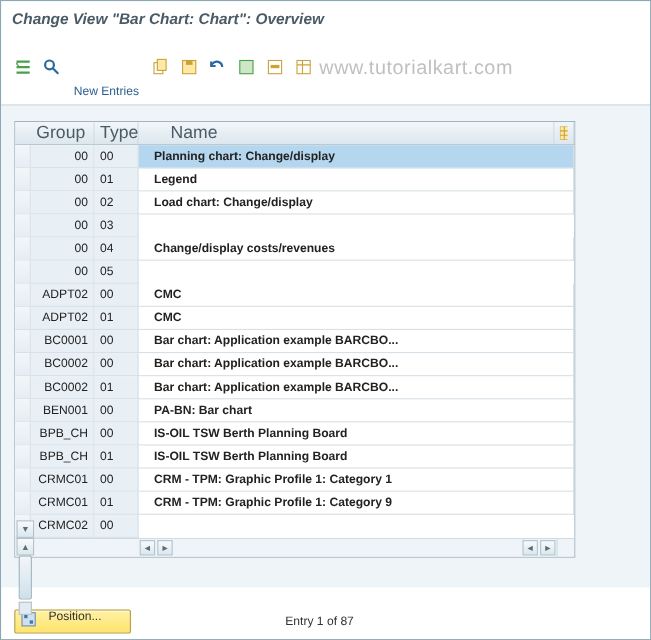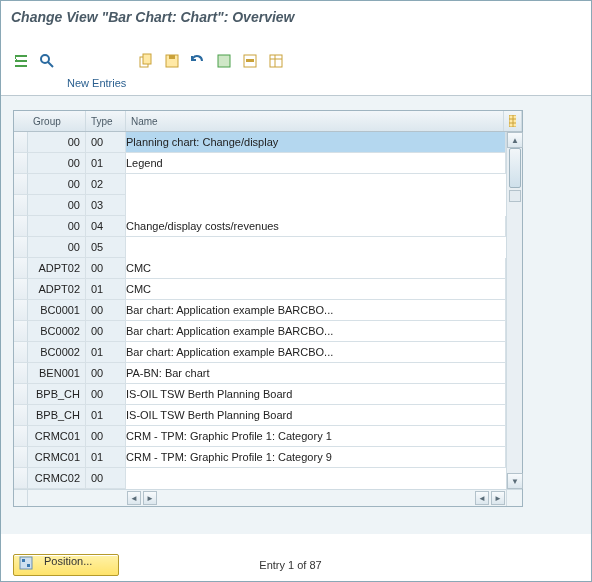--- a/index.html
+++ b/index.html
@@ -56,51 +56,52 @@
   }
   .thead {
     display: flex;
     background: linear-gradient(#f2f6f9, #dce7ee);
     border-bottom: 1px solid #b3c2cb;
   }
   .th {
     padding: 3px 5px;
     color: #4a5a66;
     border-right: 1px solid #cfdbe2;
-    font-size: 10px;
+    font-size: 16px;
     height: 20px;
     display: flex; align-items: center;
   }
   .th-sel { width: 14px; border-right: none; }
   .th-group { width: 58px; }
   .th-type { width: 40px; }
-  .th-name { flex: 1; }
+  .th-name { flex: 1; margin-left: 24px; }
   .th-cfg { width: 18px; display:flex; align-items:center; justify-content:center; cursor:pointer; }
   .tbody-wrap {
     display: flex;
+    flex-direction: column;
   }
   .tbody {
     flex: 1;
   }
   .tr {
     display: flex;
     height: 21px;
   }
   .tr:nth-child(odd) { background: #fff; }
   .tr:nth-child(even) { background: #fff; }
   .td {
     border-right: 1px solid #d6e0e6;
     border-bottom: 1px solid #d6e0e6;
     display: flex; align-items: center;
     overflow: hidden; white-space: nowrap;
   }
   .td-sel { width: 14px; background: linear-gradient(#f2f6f9, #e6edf2); border-right: 1px solid #cfdbe2; cursor:pointer; }
   .td-group { width: 58px; padding: 0 5px; justify-content: flex-end; color: #222; background:#e8f0f5;}
   .td-type { width: 40px; padding: 0 5px; color: #222; background:#e8f0f5;}
-  .td-name { flex: 1; padding: 0 0; color: #222; }
+  .td-name { flex: 1; padding: 0 14px; color: #222; font-weight: bold; }
   .td-name.selected { background: #b4d7ef; }
   
   .vscroll {
     width: 16px;
     background: #e9eff3;
     border-left: 1px solid #cfdbe2;
     position: relative;
   }
   .vbtn {
     width: 16px; height: 16px;
@@ -216,20 +217,21 @@
         <rect x="4" y="6" width="8" height="3" fill="#caa23a"></rect>
       </svg>
   </span>
   <span class="icon-btn">
     <svg width="16" height="16">
         <rect x="2" y="2" width="12" height="12" fill="#fff" stroke="#caa23a"></rect>
         <line x1="2" y1="6" x2="14" y2="6" stroke="#caa23a"></line>
         <line x1="7" y1="2" x2="7" y2="14" stroke="#caa23a"></line>
       </svg>
   </span>
+  <span class="watermark">www.tutorialkart.com</span>
 </div>
 
 <div class="content-area">
   <div class="table-frame">
     <div class="thead">
       <div class="th th-sel"></div>
       <div class="th th-group">Group</div>
       <div class="th th-type">Type</div>
       <div class="th th-name">Name</div>
       <div class="th th-cfg">
@@ -253,20 +255,21 @@
           <div class="tr">
             <div class="td td-sel"></div>
             <div class="td td-group">00</div>
             <div class="td td-type">01</div>
             <div class="td td-name">Legend</div>
           </div>
           <div class="tr">
             <div class="td td-sel"></div>
             <div class="td td-group">00</div>
             <div class="td td-type">02</div>
+            <div class="td td-name">Load chart: Change/display</div>
           </div>
           <div class="tr">
             <div class="td td-sel"></div>
             <div class="td td-group">00</div>
             <div class="td td-type">03</div>
           </div>
           <div class="tr">
             <div class="td td-sel"></div>
             <div class="td td-group">00</div>
             <div class="td td-type">04</div>

